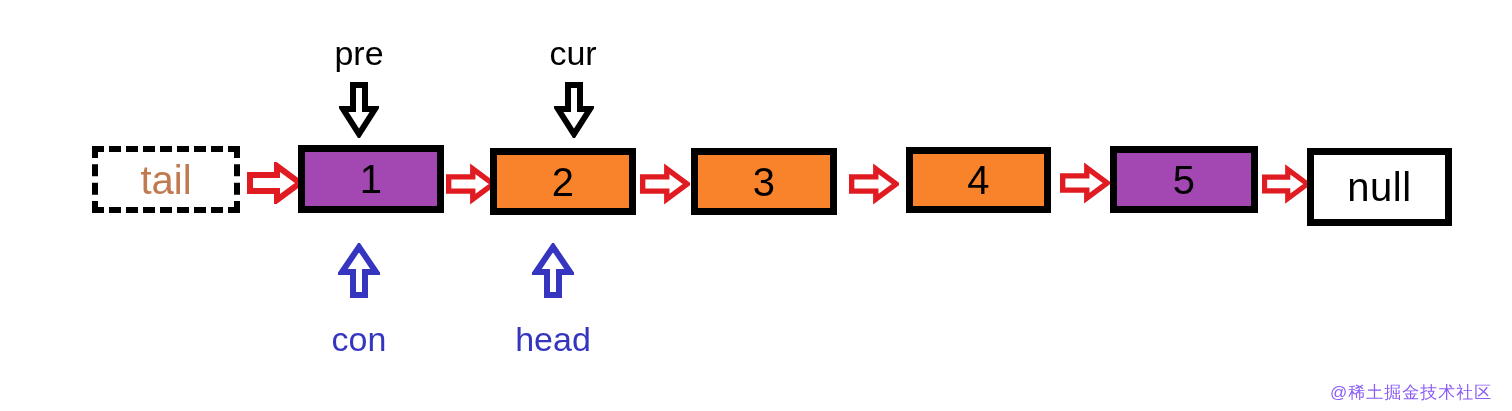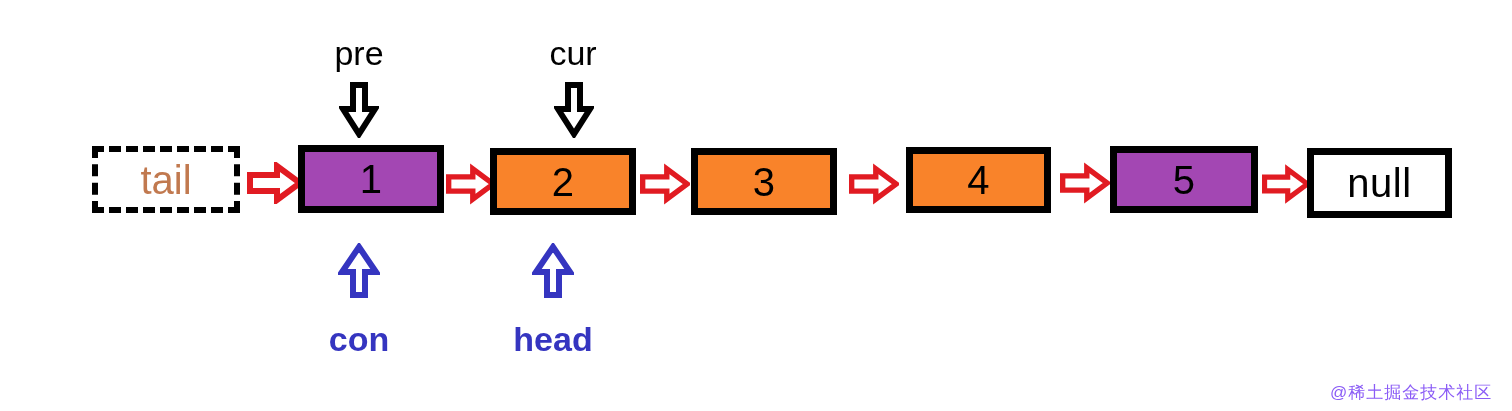--- a/index.html
+++ b/index.html
@@ -54,21 +54,21 @@
 
   
   .ptr-label {
     position: absolute;
     font-size: 34px;
     line-height: 1;
     text-align: center;
     white-space: nowrap;
   }
   .ptr-label.black { color: #000000; }
-  .ptr-label.blue  { color: #3535c0; font-weight: bold; }
+  .ptr-label.blue  { color: #3535c0; }
 
   .arrow-svg { position: absolute; }
 
   
   .watermark {
     position: absolute;
     font-size: 17px;
     color: #8b5cf6;
     white-space: nowrap;
     letter-spacing: 1px;
@@ -120,21 +120,21 @@
   </svg>
 
   <div class="node-box purple" style="left:1110px; top:146px; width:148px; height:67px;">
     <span>5</span>
   </div>
 
   <svg class="arrow-svg" style="left:1262px; top:163px;" width="48" height="42" viewBox="0 0 56 42">
     <polygon points="3,13 30,13 30,4 53,21 30,38 30,29 3,29" fill="#ffffff" stroke="#e11b22" stroke-width="6" stroke-linejoin="miter"></polygon>
   </svg>
 
-  <div class="node-box white" style="left:1307px; top:148px; width:145px; height:70px;">
+  <div class="node-box white" style="left:1307px; top:148px; width:145px; height:78px;">
     <span>null</span>
   </div>
 
   <div class="ptr-label black" style="left:286px; top:36px; width:146px;">pre</div>
   <svg class="arrow-svg" style="left:339px; top:82px;" width="40" height="56" viewBox="0 0 40 56">
     <polygon points="14,3 26,3 26,27 36,27 20,52 4,27 14,27" fill="#ffffff" stroke="#000000" stroke-width="6" stroke-linejoin="miter"></polygon>
   </svg>
 
   <div class="ptr-label black" style="left:500px; top:36px; width:146px;">cur</div>
   <svg class="arrow-svg" style="left:554px; top:82px;" width="40" height="56" viewBox="0 0 40 56">

